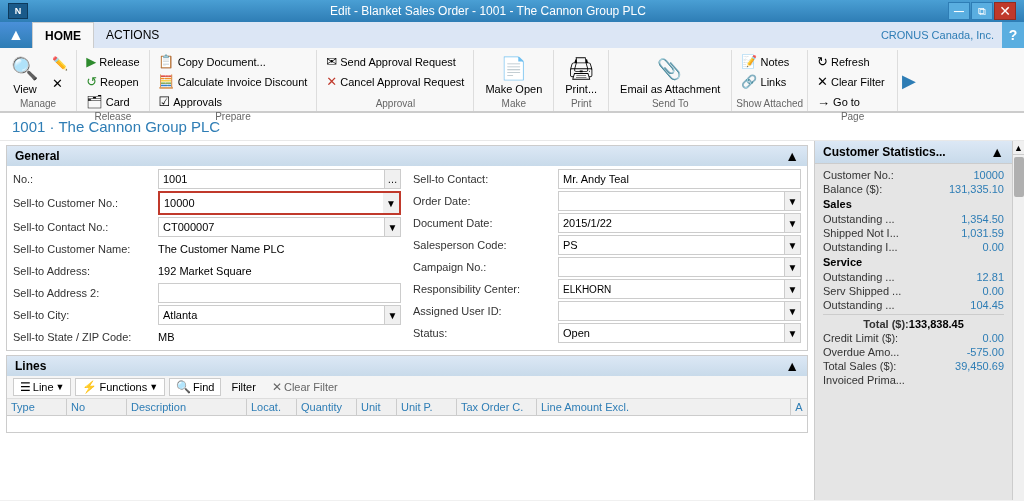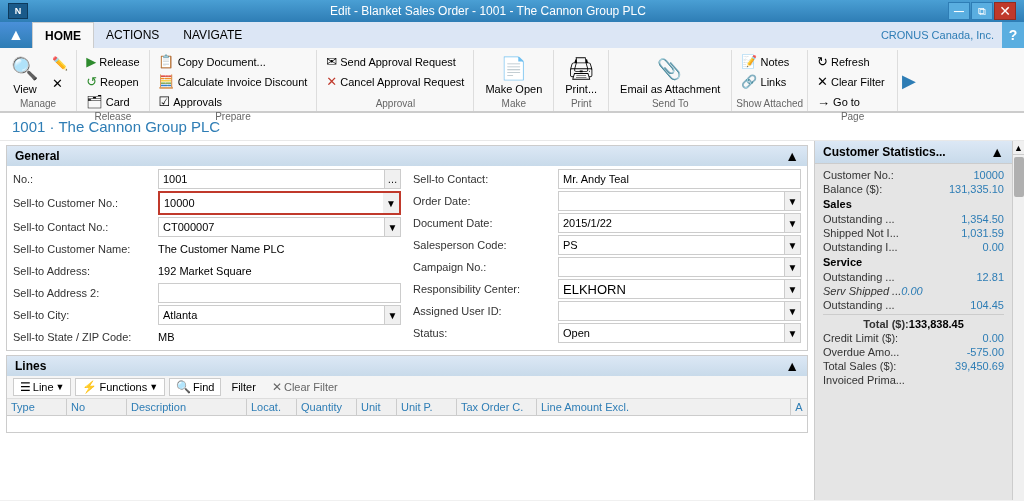--- a/index.html
+++ b/index.html
@@ -30,21 +30,20 @@
 </div>
 
 <div class="ribbon">
 
   <div style="display:flex;align-items:stretch;background:#dce6f5;height:26px;">
     <div style="background:linear-gradient(to bottom,#4a90d9,#2e7db5);width:32px;height:26px;display:flex;align-items:center;justify-content:center;cursor:pointer;">
       <span style="color:white;font-size:16px;">▲</span>
     </div>
     <div style="padding:4px 12px;font-size:12px;cursor:pointer;background:#f8f8f8;border-top:1px solid #ccc;border-left:1px solid #ccc;border-right:1px solid #ccc;font-weight:bold;display:flex;align-items:center;">HOME</div>
     <div style="padding:4px 12px;font-size:12px;cursor:pointer;display:flex;align-items:center;">ACTIONS</div>
-    <div style="padding:4px 12px;font-size:12px;cursor:pointer;display:flex;align-items:center;">NAVIGATE</div>
     <div style="flex:1;"></div>
     <div style="font-size:11px;color:#2e7db5;padding:4px 8px;display:flex;align-items:center;">CRONUS Canada, Inc.</div>
     <div style="width:22px;height:26px;background:#5aaee0;display:flex;align-items:center;justify-content:center;cursor:pointer;color:white;font-weight:bold;font-size:14px;">?</div>
   </div>
 
   <div style="display:flex;padding:2px 0 0;background:#f8f8f8;border-bottom:1px solid #ccc;height:64px;">
 
     <div style="display:flex;flex-direction:column;padding:2px 4px;border-right:1px solid #ddd;">
       <div style="display:flex;gap:2px;flex:1;align-items:flex-start;">
         <div style="display:flex;flex-direction:column;align-items:center;padding:2px 6px;cursor:pointer;border:1px solid transparent;min-width:40px;">
@@ -270,21 +269,21 @@
             <div class="form-row" style="display:flex;align-items:center;padding:1px 6px;min-height:22px;">
               <span style="width:145px;font-size:11px;color:#333;flex-shrink:0;">Campaign No.:</span>
               <div style="display:flex;flex:1;">
                 <input type="text" value="" style="flex: 1 1 0%; height: 20px; border: 1px solid rgb(204, 204, 204); padding: 1px 4px; font-size: 11px;">
                 <div style="width:16px;height:20px;border:1px solid #ccc;border-left:none;background:#f0f0f0;display:flex;align-items:center;justify-content:center;cursor:pointer;font-size:10px;">▼</div>
               </div>
             </div>
             <div class="form-row" style="display:flex;align-items:center;padding:1px 6px;min-height:22px;">
               <span style="width:145px;font-size:11px;color:#333;flex-shrink:0;">Responsibility Center:</span>
               <div style="display:flex;flex:1;">
-                <input type="text" value="ELKHORN" style="flex: 1 1 0%; height: 20px; border: 1px solid rgb(204, 204, 204); padding: 1px 4px; font-size: 13px;">
+                <input type="text" value="ELKHORN" style="flex: 1 1 0%; height: 20px; border: 1px solid rgb(204, 204, 204); padding: 1px 4px; font-size: 10px;">
                 <div style="width:16px;height:20px;border:1px solid #ccc;border-left:none;background:#f0f0f0;display:flex;align-items:center;justify-content:center;cursor:pointer;font-size:10px;">▼</div>
               </div>
             </div>
             <div class="form-row" style="display:flex;align-items:center;padding:1px 6px;min-height:22px;">
               <span style="width:145px;font-size:11px;color:#333;flex-shrink:0;">Assigned User ID:</span>
               <div style="display:flex;flex:1;">
                 <input type="text" value="" style="flex: 1 1 0%; height: 20px; border: 1px solid rgb(204, 204, 204); padding: 1px 4px; font-size: 11px;">
                 <div style="width:16px;height:20px;border:1px solid #ccc;border-left:none;background:#f0f0f0;display:flex;align-items:center;justify-content:center;cursor:pointer;font-size:10px;">▼</div>
               </div>
             </div>
@@ -374,21 +373,21 @@
             </div>
             <div style="display:flex;justify-content:space-between;padding:1px 0;">
               <span style="color:#333;">Outstanding I...</span>
               <span style="color:#2e7db5;">0.00</span>
             </div>
             <div style="padding:2px 0;font-weight:bold;">Service</div>
             <div style="display:flex;justify-content:space-between;padding:1px 0;">
               <span style="color:#333;">Outstanding ...</span>
               <span style="color:#2e7db5;">12.81</span>
             </div>
-            <div style="display:flex;padding:1px 0;font-style:italic;">
+            <div style="display:flex;justify-content:space-between;padding:1px 0;">
               <span style="color:#333;">Serv Shipped ...</span>
               <span style="color:#2e7db5;">0.00</span>
             </div>
             <div style="display:flex;justify-content:space-between;padding:1px 0;">
               <span style="color:#333;">Outstanding ...</span>
               <span style="color:#2e7db5;">104.45</span>
             </div>
             <div style="border-top:1px solid #ccc;margin:2px 0;"></div>
             <div style="display:flex;justify-content:center;padding:1px 0;">
               <span style="color:#333;font-weight:bold;">Total ($):</span>

